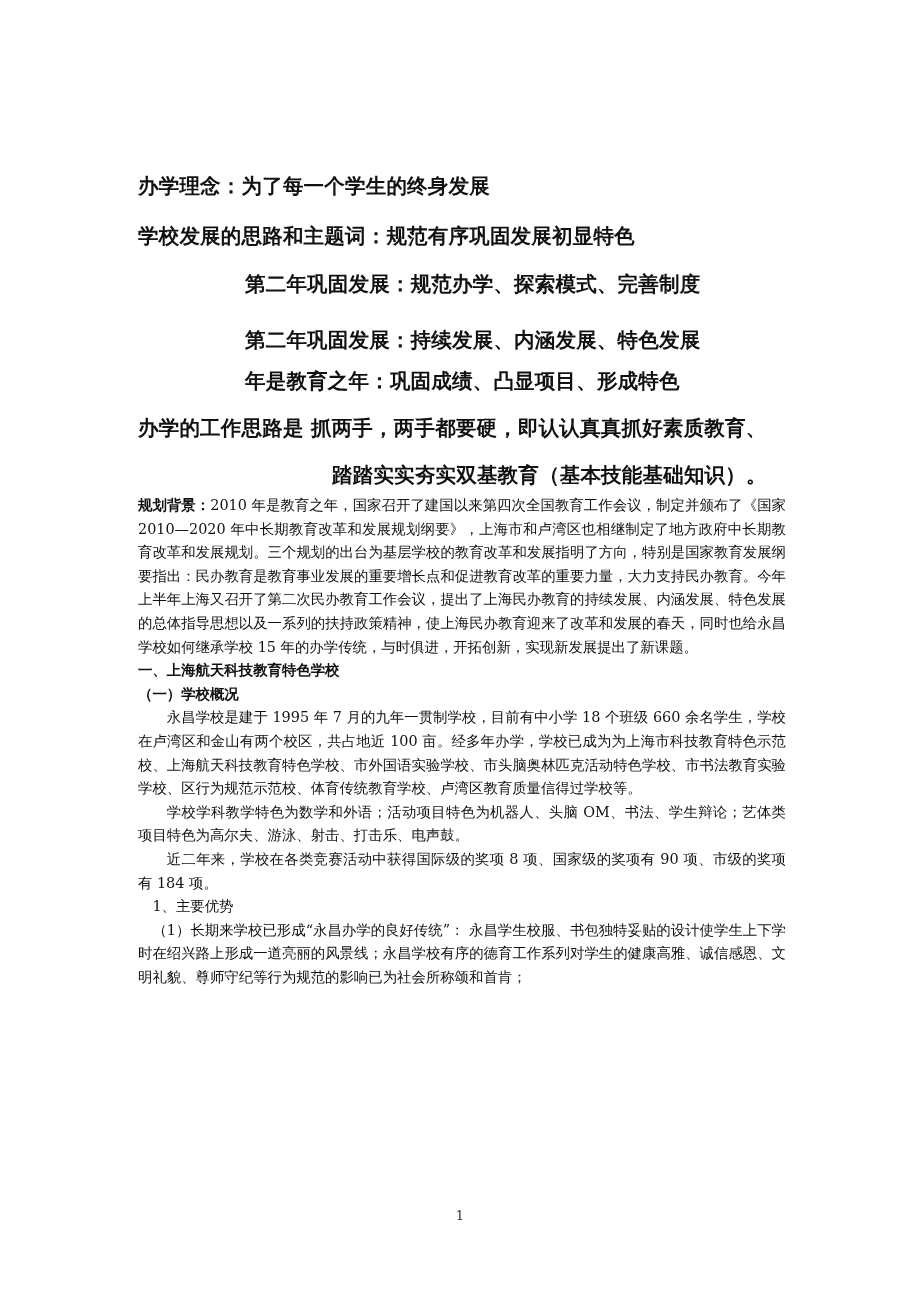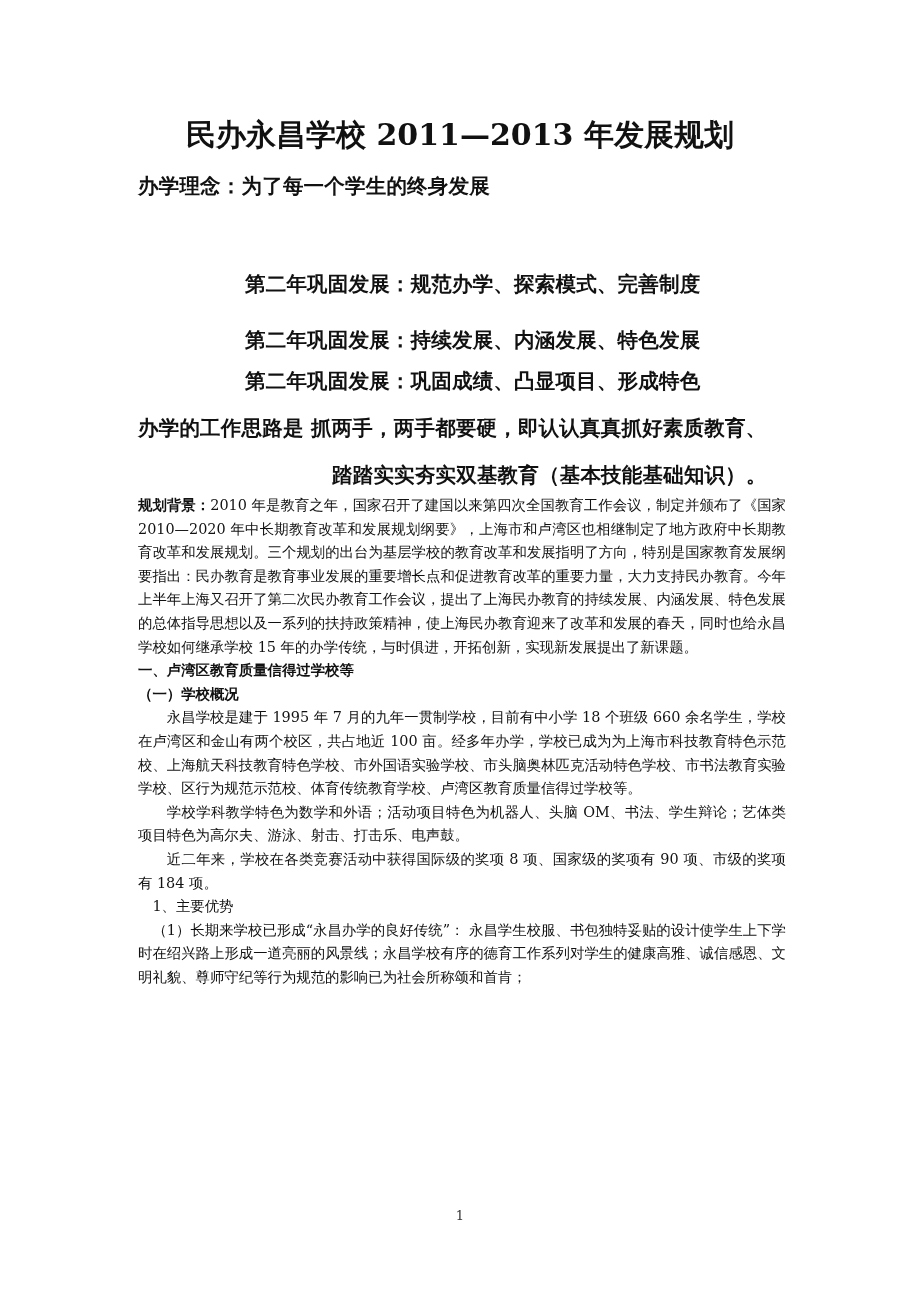--- a/index.html
+++ b/index.html
@@ -12,34 +12,34 @@
     .indent { text-indent: 2em; }
     .indent1 { text-indent: 1em; }
     .b { font-weight: bold; font-family: Liberation Sans, sans-serif; }
     .page-num { position: absolute; top: 1208px; left: 0; width: 920px; text-align: center; font-size: 13px; color: #333; }
   </style>
 </head>
 <body>
 
 <div class="page">
 
-  <div class="title">民办永昌学校 2011—2013 年发展规划</div>
 
   <div class="big" style="left:138px; top:172px;">办学理念：为了每一个学生的终身发展</div>
+  <div class="big" style="left:138px; top:222px;">学校发展的思路和主题词：规范有序巩固发展初显特色</div>
 
   <div class="big" style="left:245px; top:270px;">第二年巩固发展：规范办学、探索模式、完善制度</div>
   <div class="big" style="left:245px; top:326px;">第二年巩固发展：持续发展、内涵发展、特色发展</div>
-  <div class="big" style="left:245px; top:367px;">第二年巩固发展：巩固成绩、凸显项目、形成特色</div>
+  <div class="big" style="left:245px; top:367px;">年是教育之年：巩固成绩、凸显项目、形成特色</div>
 
   <div class="big" style="left:138px; top:414px;">办学的工作思路是 抓两手，两手都要硬，即认认真真抓好素质教育、</div>
   <div class="big" style="left:332px; top:461px;">踏踏实实夯实双基教育（基本技能基础知识）。</div>
 
   <div class="body-block" style="top:494px;">
     <p><span class="b">规划背景：</span><span>2010 年是教育之年，国家召开了建国以来第四次全国教育工作会议，制定并颁布了《国家 2010—2020 年中长期教育改革和发展规划纲要》，上海市和卢湾区也相继制定了地方政府中长期教育改革和发展规划。三个规划的出台为基层学校的教育改革和发展指明了方向，特别是国家教育发展纲要指出：民办教育是教育事业发展的重要增长点和促进教育改革的重要力量，大力支持民办教育。今年上半年上海又召开了第二次民办教育工作会议，提出了上海民办教育的持续发展、内涵发展、特色发展的总体指导思想以及一系列的扶持政策精神，使上海民办教育迎来了改革和发展的春天，同时也给永昌学校如何继承学校 15 年的办学传统，与时俱进，开拓创新，实现新发展提出了新课题。</span></p>
-    <p class="b">一、卢湾区教育质量信得过学校等</p>
+    <p class="b">一、上海航天科技教育特色学校</p>
     <p class="b">（一）学校概况</p>
     <p class="indent">永昌学校是建于 1995 年 7 月的九年一贯制学校，目前有中小学 18 个班级 660 余名学生，学校在卢湾区和金山有两个校区，共占地近 100 亩。经多年办学，学校已成为为上海市科技教育特色示范校、上海航天科技教育特色学校、市外国语实验学校、市头脑奥林匹克活动特色学校、市书法教育实验学校、区行为规范示范校、体育传统教育学校、卢湾区教育质量信得过学校等。</p>
     <p class="indent">学校学科教学特色为数学和外语；活动项目特色为机器人、头脑 OM、书法、学生辩论；艺体类项目特色为高尔夫、游泳、射击、打击乐、电声鼓。</p>
     <p class="indent">近二年来，学校在各类竞赛活动中获得国际级的奖项 8 项、国家级的奖项有 90 项、市级的奖项有 184 项。</p>
     <p class="indent1">1、主要优势</p>
     <p class="indent1">（1）长期来学校已形成“永昌办学的良好传统”： 永昌学生校服、书包独特妥贴的设计使学生上下学时在绍兴路上形成一道亮丽的风景线；永昌学校有序的德育工作系列对学生的健康高雅、诚信感恩、文明礼貌、尊师守纪等行为规范的影响已为社会所称颂和首肯；</p>
   </div>
 
   <div class="page-num">1</div>
 </div>

